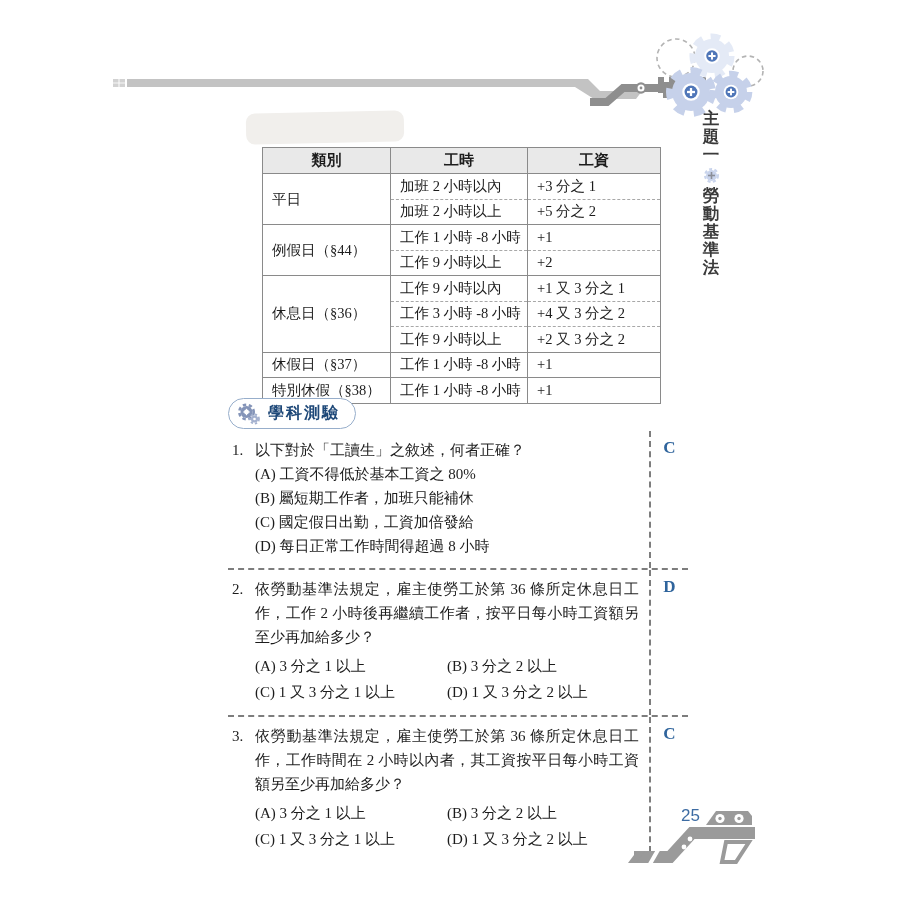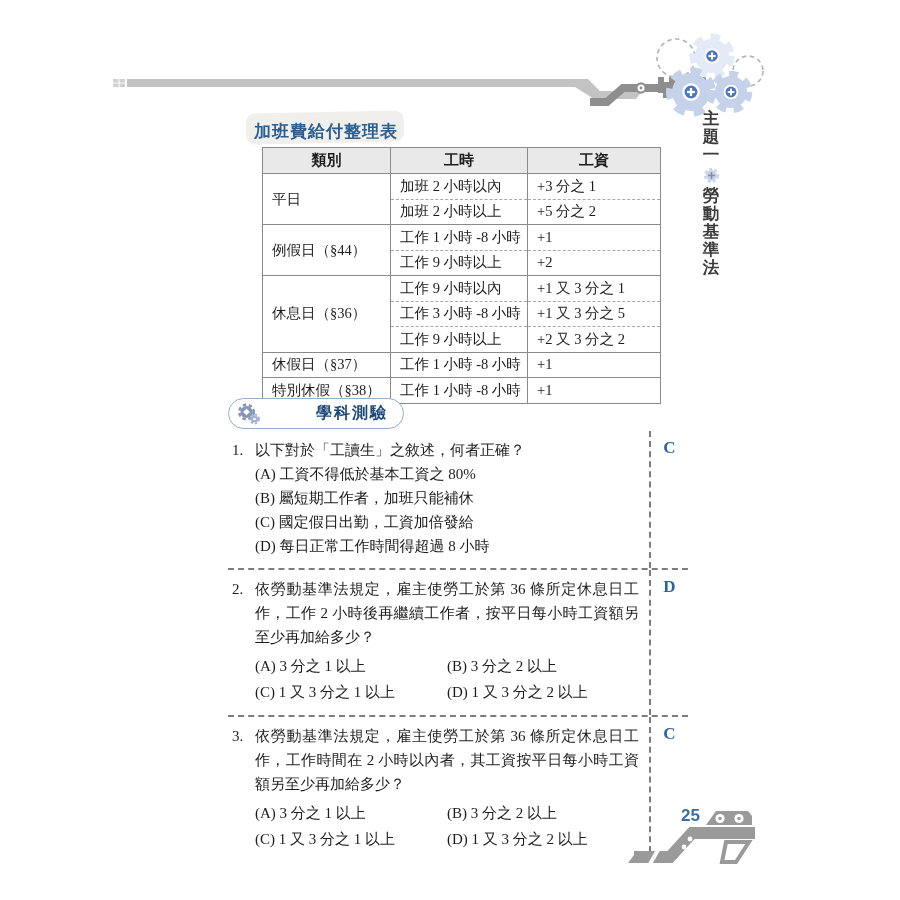--- a/index.html
+++ b/index.html
@@ -53,21 +53,20 @@
   }
   table.paytable tr.group-start td { border-top:1.4px solid #8a8a8a; }
   table.paytable tr.group-inner td.dashed { border-top:1.4px dashed #a8a8a8; }
   table.paytable tr:last-child td { border-bottom:1.4px solid #8a8a8a; }
   
   .quiz-badge {
     position:absolute; left:228px; top:398px; height:31px;
     border:1.6px solid #97aecb; border-radius:16px;
     background:#fff; display:flex; align-items:center;
     padding:0 15px 0 7px;
-    gap:48px;
   }
   .quiz-badge .badge-label {
     font-size:16px; font-weight:bold; color:#1e4878; letter-spacing:2px;
     margin-left:6px; font-family:"Liberation Sans","DejaVu Sans",sans-serif;
   }
   
   .quiz-body { position:absolute; left:228px; top:431px; width:460px; }
   .q-row { display:flex; position:relative; }
   .q-row.sep { border-bottom:2px dashed #7d7d7d; }
   .q-main {
@@ -82,21 +81,21 @@
   .q-opts-list .opt { font-size:15px; line-height:24px; }
   .q-opts-grid { display:grid; grid-template-columns:192px 1fr; }
   .q-opts-grid .opt { font-size:15px; line-height:26px; }
   .q-ans {
     flex:1; text-align:center; padding-top:7px;
     font-size:17px; font-weight:bold; color:#2f649c;
   }
   
   .page-number {
     position:absolute; left:681px; top:806px;
-    font-size:17px; font-weight:700; color:#3d6ca3;
+    font-size:17px; font-weight:400; color:#3d6ca3;
     font-family:"Liberation Sans","DejaVu Sans",sans-serif;
   }
   .bottom-deco { position:absolute; left:0; top:780px; width:900px; height:120px; }
 </style>
 </head>
 <body>
 
 <svg class="top-deco" viewBox="0 0 900 150" xmlns="http://www.w3.org/2000/svg">
 
   <g fill="#d2d2d2">
@@ -169,21 +168,20 @@
       <div class="ch">勞</div>
       <div class="ch">動</div>
       <div class="ch">基</div>
       <div class="ch">準</div>
       <div class="ch">法</div>
     </div>
 </div>
 
 <div class="table-title-wrap">
   <div class="table-title-hl"></div>
-  <div class="table-title">加班費給付整理表</div>
 </div>
 
 <table class="paytable">
   <colgroup>
       <col class="c1">
       <col class="c2">
       <col class="c3">
     </colgroup>
   <thead>
       <tr id="pt-head">
@@ -211,21 +209,21 @@
         <td class="dashed">工作 9 小時以上</td>
         <td class="dashed">+2</td>
       </tr>
       <tr class="group-start">
         <td rowspan="3">休息日（§36）</td>
         <td>工作 9 小時以內</td>
         <td>+1 又 3 分之 1</td>
       </tr>
       <tr class="group-inner">
         <td class="dashed">工作 3 小時 -8 小時</td>
-        <td class="dashed">+1 又 3 分之 5</td>
+        <td class="dashed">+4 又 3 分之 2</td>
       </tr>
       <tr class="group-inner">
         <td class="dashed">工作 9 小時以上</td>
         <td class="dashed">+2 又 3 分之 2</td>
       </tr>
       <tr class="group-start">
         <td rowspan="1">休假日（§37）</td>
         <td>工作 1 小時 -8 小時</td>
         <td>+1</td>
       </tr>

